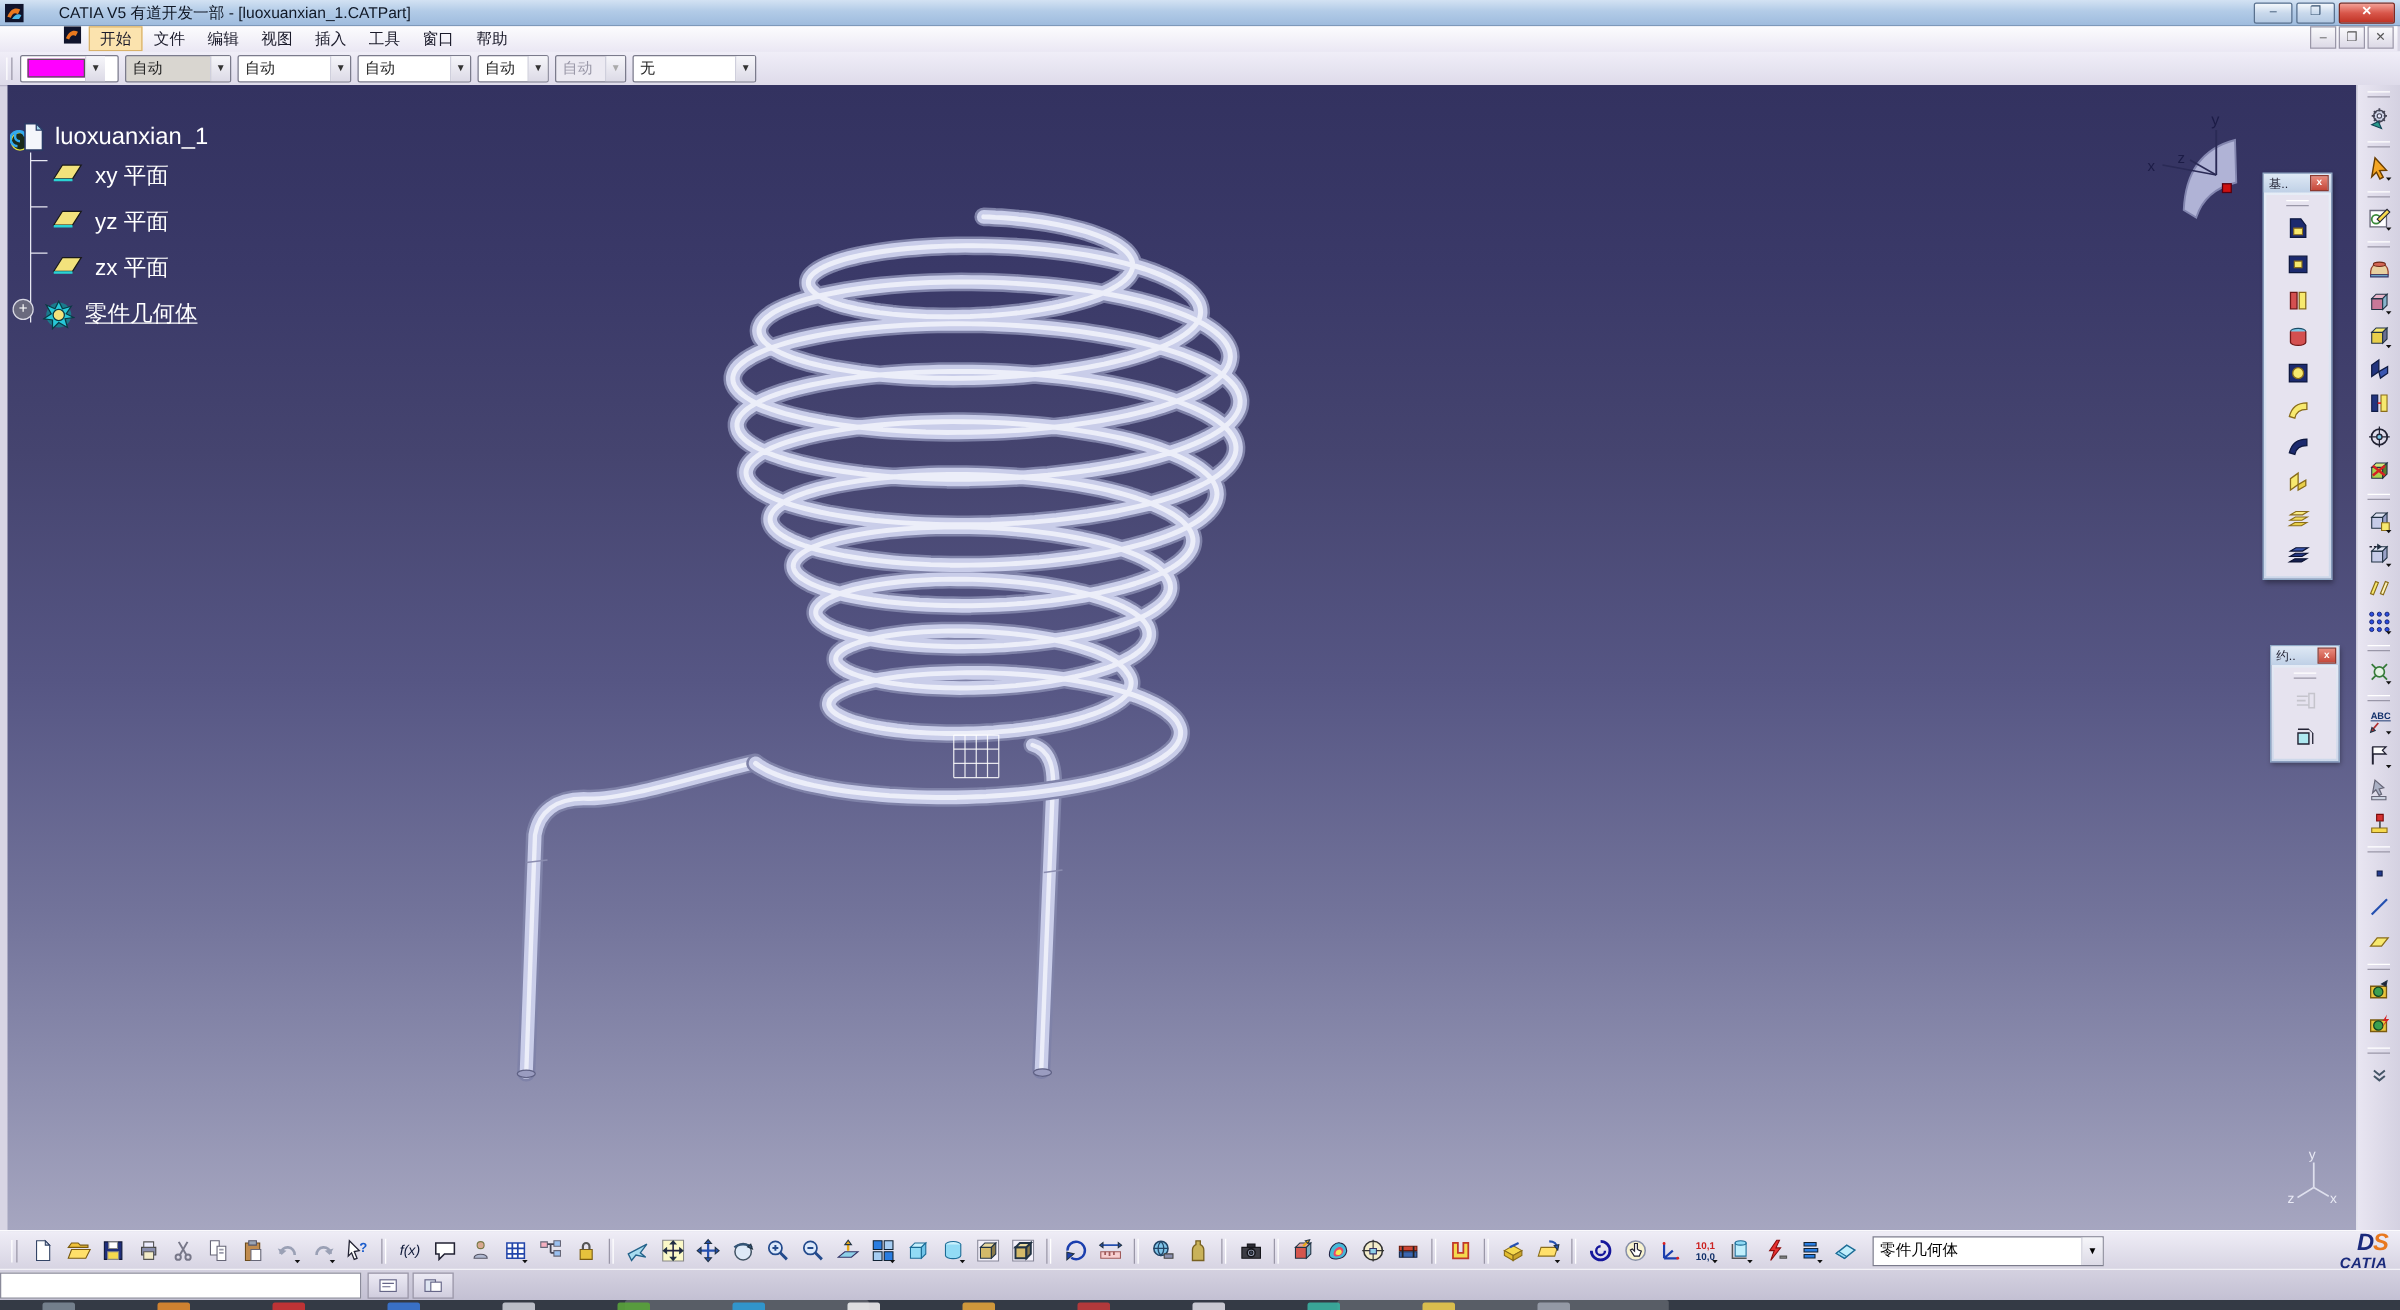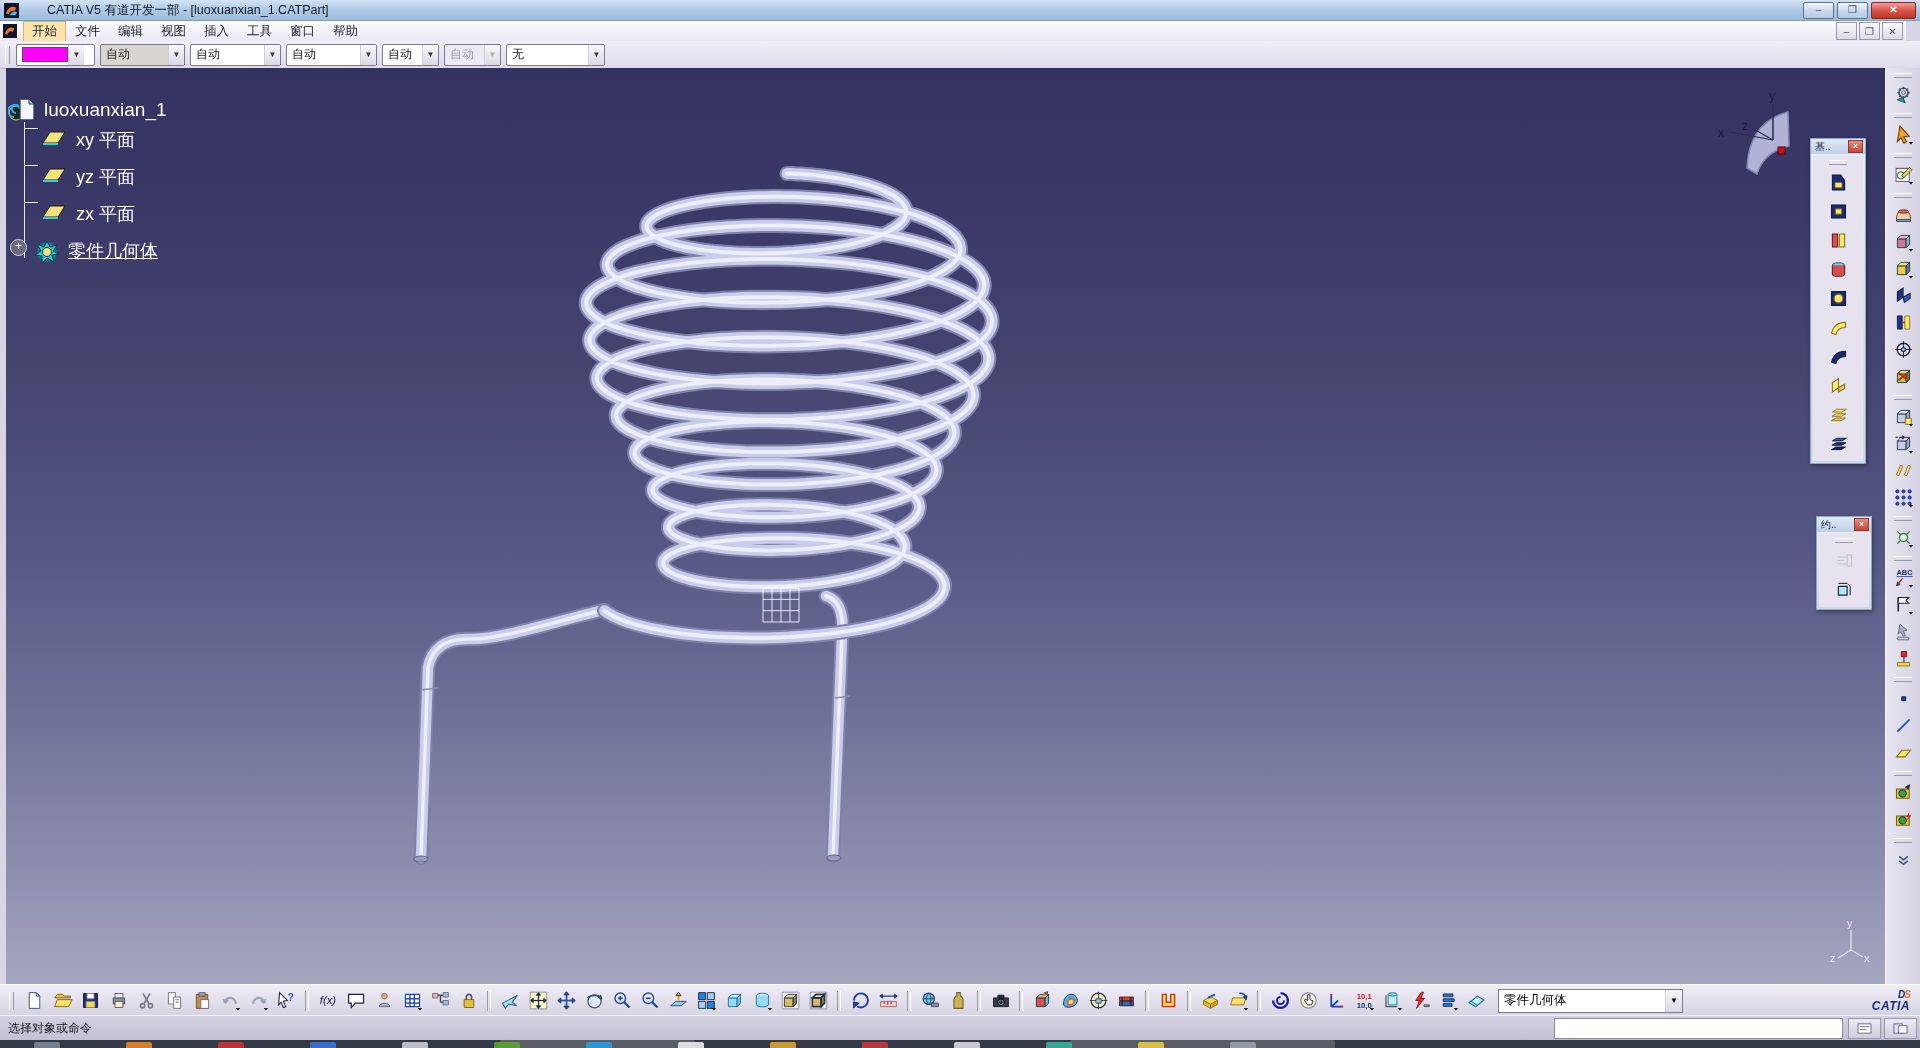--- a/index.html
+++ b/index.html
@@ -12,22 +12,22 @@
     display:flex;align-items:center;font-size:12.5px;color:#101826;}
   .app-ico{width:15px;height:15px;margin:0 6px 0 4px;flex:0 0 auto;}
   .title-text{flex:1;white-space:nowrap;margin-left:22px;}
   .winbtns{display:flex;gap:3px;margin-right:4px;}
   .wbtn{width:29px;height:15px;border:1px solid #5a718e;border-radius:2px;
     background:linear-gradient(#f4f8fc,#c9d9ec 50%,#b4c9e2);display:flex;align-items:center;justify-content:center;
     color:#35506e;font-size:10px;line-height:1;}
   .wbtn.close{background:linear-gradient(#f3a096,#d8564a 50%,#c03325);color:#fff;border-color:#7e2a20;width:43px;font-weight:bold;}
 
   
-  .menubar{position:absolute;top:21px;left:0;right:14px;height:20px;
-    background:linear-gradient(#fcfcfe,#ebe8f4);display:flex;align-items:center;font-size:12.5px;color:#1a1a2a;}
+  .menubar{position:absolute;top:21px;left:0;right:2px;height:20px;
+    background:linear-gradient(#fcfcfe,#ebe8f4);display:flex;font-size:12.5px;color:#1a1a2a;padding-left:48px;}
   .menu-ico{width:14px;height:14px;margin:0 6px 0 3px;}
   .mitem{padding:2px 9px;cursor:default;}
   .mitem.active{background:#fbe3ae;border:1px solid #d9b26a;padding:1px 8px;}
   .childbtns{margin-left:auto;display:flex;gap:2px;margin-right:3px;}
   .cbtn{width:19px;height:16px;border:1px solid #9a97a8;background:linear-gradient(#fafafc,#dcd9e6);
     color:#555;font-size:10px;display:flex;align-items:center;justify-content:center;}
 
   
   .topbar{position:absolute;top:41px;left:0;right:0;height:27px;background:linear-gradient(#f0eef8,#dedbea);
     border-bottom:1px solid #b9b5c9;display:flex;align-items:center;}
@@ -82,21 +82,21 @@
 
   
   .bottomdock{position:absolute;left:0;right:0;bottom:32px;height:31px;background:linear-gradient(#efedf6,#d6d3e2);
     border-top:1px solid #fbfafd;display:flex;align-items:center;padding-left:4px;}
   .sep-v{width:2px;height:20px;border-left:1px solid #9a97a8;border-right:1px solid #fff;margin:0 5px;}
   .body-combo{height:22px;width:178px;background:#fff;border:1px solid #7b7b8c;display:flex;align-items:center;
     font-size:12.5px;padding-left:5px;margin:0 8px;}
   .body-combo .arrow{margin-left:auto;width:16px;height:100%;display:flex;align-items:center;justify-content:center;
     font-size:8px;background:linear-gradient(#f6f6fa,#dcdae6);border-left:1px solid #cfcfdc;}
   .brand{margin-left:auto;margin-right:10px;display:flex;flex-direction:column;align-items:flex-end;line-height:1;}
-  .brand .ds{font-size:10px;font-weight:bold;font-style:italic;color:#e8781e;letter-spacing:-1px;}
+  .brand .ds{font-size:19px;font-weight:bold;font-style:italic;color:#e8781e;letter-spacing:-1px;}
   .brand .ds b{color:#1a2a7c;}
   .brand .catia{font-size:12px;font-weight:bold;font-style:italic;color:#1a2a7c;letter-spacing:.5px;}
 
   
   .statusbar{position:absolute;left:0;right:0;bottom:8px;height:24px;background:linear-gradient(#d4d1e0,#c3c0d3);
     border-top:1px solid #f2f1f7;display:flex;align-items:center;font-size:12px;color:#15151f;}
   .status-msg{margin-left:8px;flex:1;}
   .status-input{width:283px;height:17px;background:#fff;border:1px solid #8a8a9a;margin-right:5px;}
   .sbtn{width:31px;height:19px;border:1px solid #9a97a8;background:linear-gradient(#eceaf4,#d0cdde);
     margin-right:3px;display:flex;align-items:center;justify-content:center;}
@@ -947,21 +947,20 @@
         <span>零件几何体</span>
         <span class="arrow">▼</span>
       </span>
       <span class="brand">
         <span class="ds"><b>D</b>S</span>
         <span class="catia">CATIA</span>
       </span>
     </div>
 
   <div class="statusbar">
-    <span class="status-msg">选择对象或命令</span>
     <input class="status-input" type="text" value="" style="">
     <span class="sbtn">
       <svg viewBox="0 0 16 14">
           <rect x="1" y="2" width="14" height="10" fill="#fff" stroke="#668"></rect>
           <path d="M3 5h10M3 8h7" stroke="#668" stroke-width="1"></path>
         </svg>
     </span>
     <span class="sbtn">
       <svg viewBox="0 0 16 14">
           <rect x="1" y="2" width="9" height="10" fill="#dfe6f2" stroke="#668"></rect>

